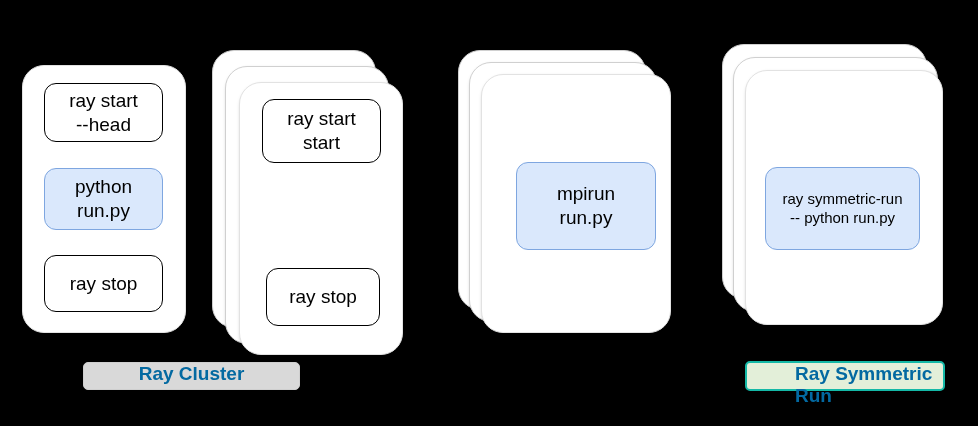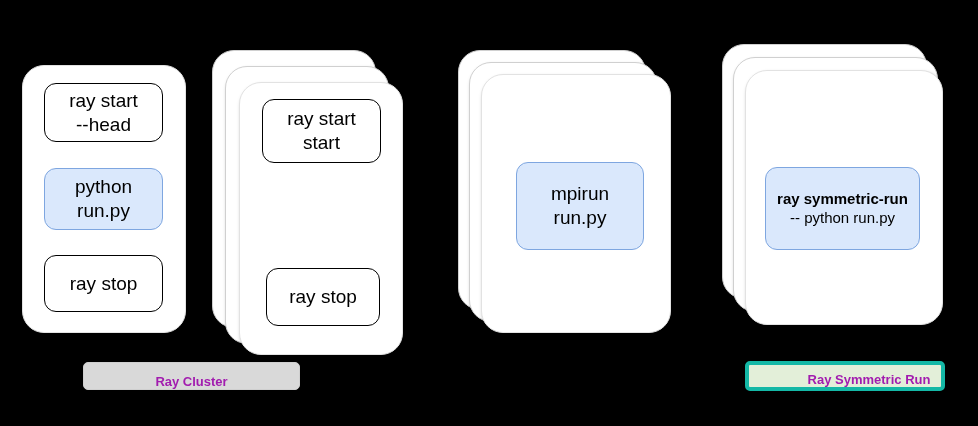--- a/index.html
+++ b/index.html
@@ -49,42 +49,42 @@
     border-radius: 12px;
     font-size: 19px;
   }
   .cmdbox.blue {
     background: #dae8fc;
     border: 1px solid #7ea6e0;
     border-radius: 12px;
     font-size: 19px;
   }
   .cmdbox .line2 { display: block; }
-  .cmdbox .bold { font-weight: bold; font-size: 15px; }
+  .cmdbox .bold { font-weight: normal; font-size: 15px; }
   .cmdbox .sub  { font-weight: normal; font-size: 15px; text-align: center; }
 
   
   .legend {
     position: absolute;
     box-sizing: border-box;
     display: flex;
-    align-items: flex-end;
+    align-items: flex-start;
     justify-content: center;
-    font-size: 13px;
+    font-size: 19px;
     font-weight: bold;
-    color: #a21caf;
+    color: #0369a1;
     border-radius: 5px;
   }
   .legend.gray {
     background: #d9d9d9;
     border: 1px solid #cfcfcf;
   }
   .legend.green {
     background: #e3efd9;
-    border: 4px solid #14b8a6;
+    border: 2px solid #14b8a6;
     padding-left: 48px;
   }
 </style>
 </head>
 <body>
 
 <div id="canvas">
 
   <div class="card front" style="left:22px; top:65px; width:164px; height:268px;"></div>
 
@@ -116,21 +116,21 @@
   </div>
 
   <div class="legend gray" style="left:83px; top:362px; width:217px; height:28px;">
     <span>Ray Cluster</span>
   </div>
 
   <div class="card" style="left:458px; top:50px; width:188px; height:260px;"></div>
   <div class="card" style="left:469px; top:62px; width:188px; height:260px;"></div>
   <div class="card front" style="left:481px; top:74px; width:190px; height:259px;"></div>
 
-  <div class="cmdbox blue" style="left:516px; top:162px; width:128px; height:88px;justify-content:center;">
+  <div class="cmdbox blue" style="left:516px; top:162px; width:140px; height:88px;justify-content:center;">
     <span>mpirun</span>
     <span class="line2">run.py</span>
   </div>
 
 
   <div class="card" style="left:722px; top:44px; width:205px; height:255px;"></div>
   <div class="card" style="left:733px; top:57px; width:205px; height:255px;"></div>
   <div class="card front" style="left:745px; top:70px; width:198px; height:255px;"></div>
 
   <div class="cmdbox blue" style="left:765px; top:167px; width:155px; height:83px;">

